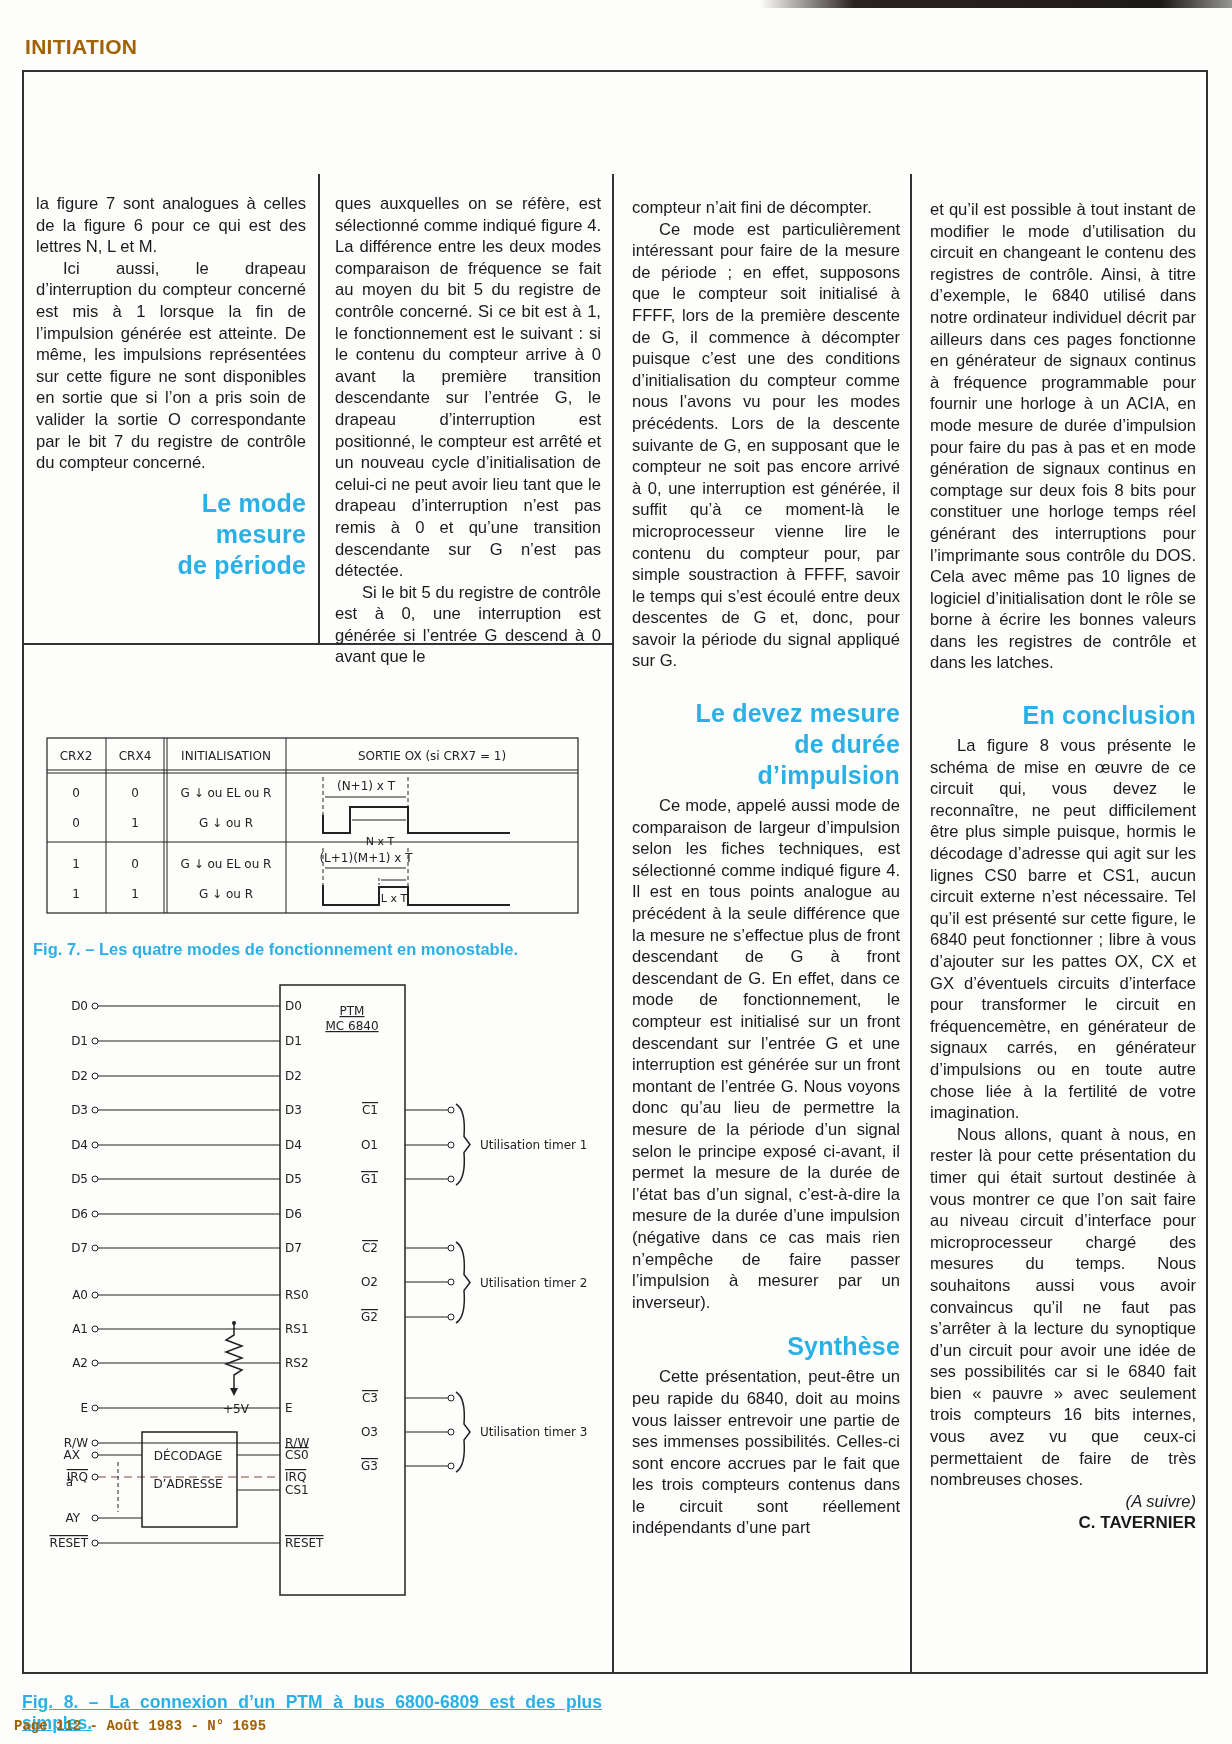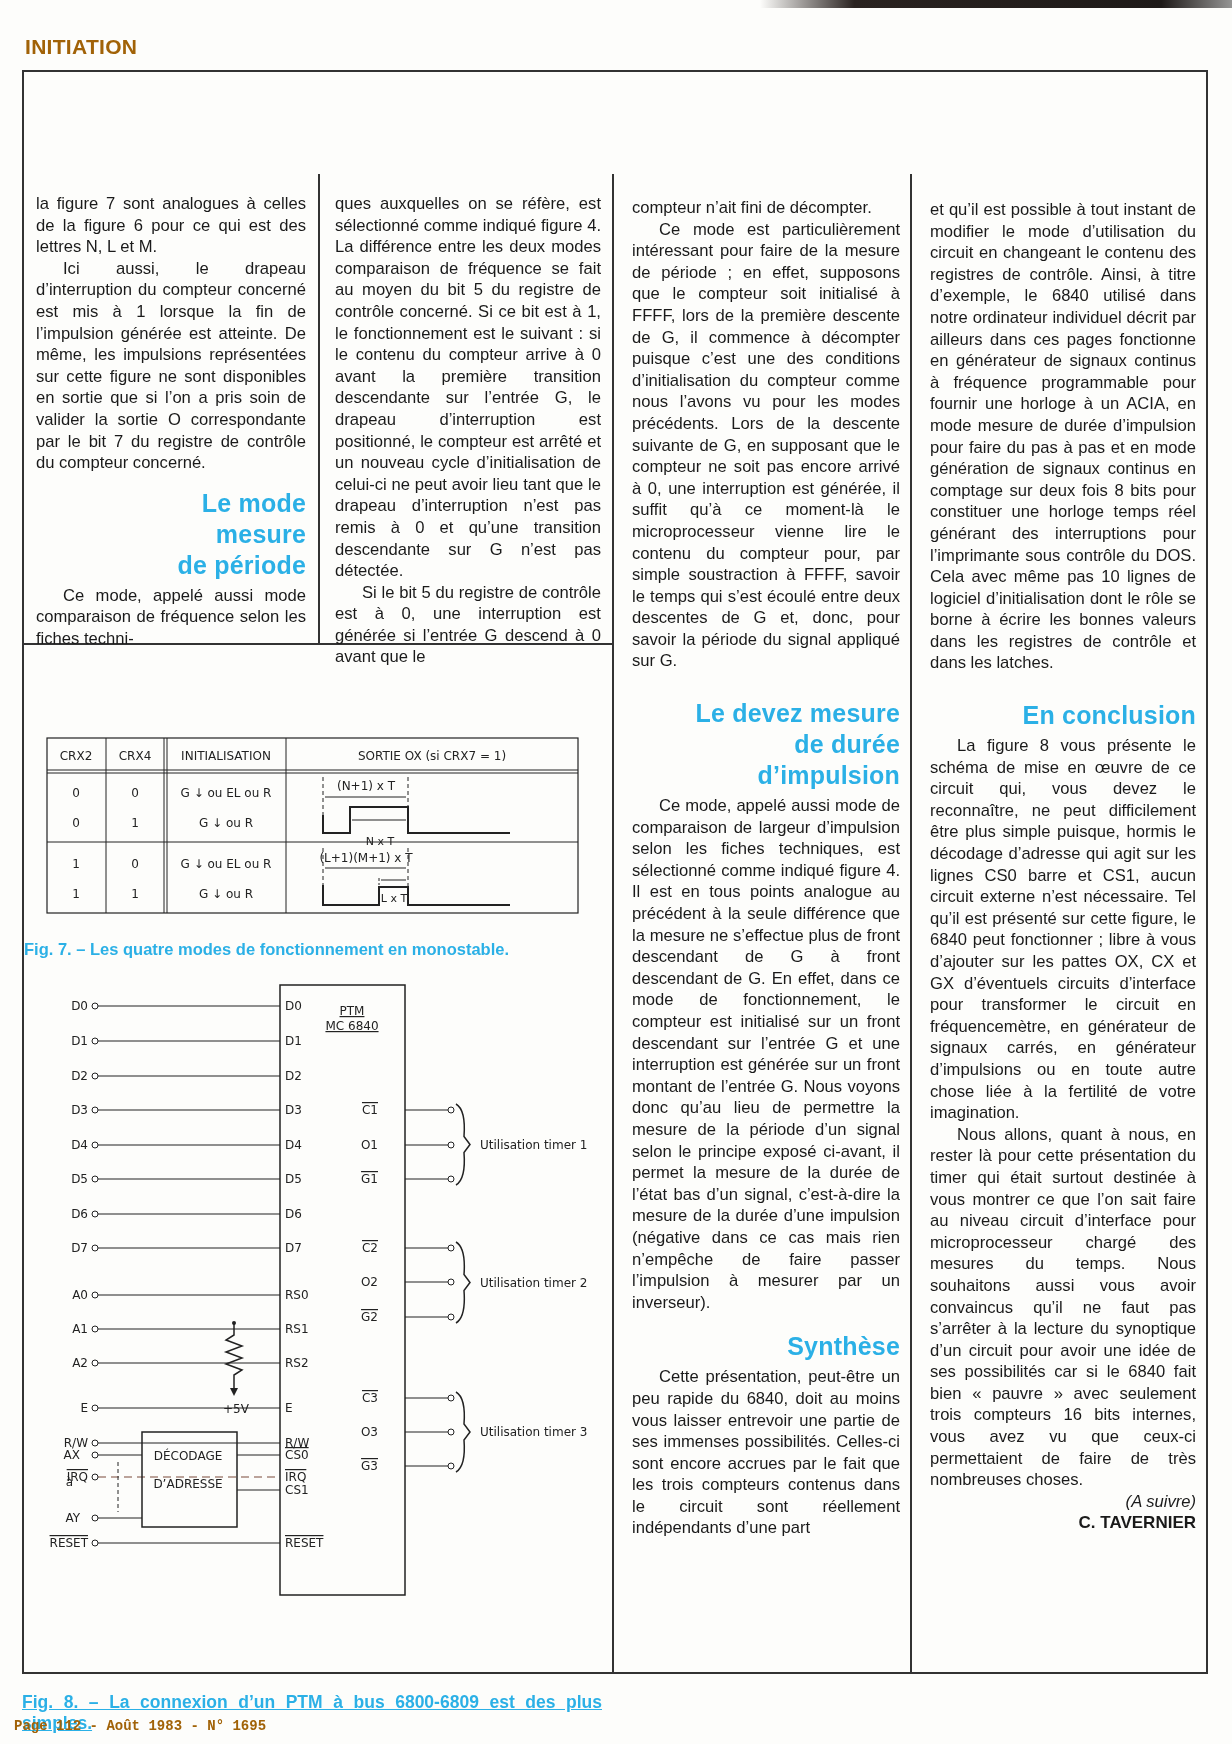--- a/index.html
+++ b/index.html
@@ -15,21 +15,21 @@
   .col p { text-indent: 0; }
   .col p.ind { text-indent: 27px; }
   .col h2 { color: #2bb0e6; font-weight: bold; font-size: 25px; line-height: 31px; margin: 12px 0 4px 0; letter-spacing: 0.2px; text-align: right; }
   .vr { position: absolute; width: 2px; background: #333; }
   .hr { position: absolute; height: 2px; background: #333; }
   #col1 { left: 36px; top: 193px; width: 270px; }
   #col2 { left: 335px; top: 193px; width: 266px; }
   #col3 { left: 632px; top: 197px; width: 268px; }
   #col4 { left: 930px; top: 199px; width: 266px; }
   .fig-caption { position: absolute; color: #2bb0e6; font-weight: bold; font-size: 16.5px; line-height: 21px; }
-  #fig7cap { left: 24px; top: 939px; }
+  #fig7cap { left: 33px; top: 939px; }
   #fig8cap { left: 22px; top: 1692px; width: 580px; text-align: justify; font-size: 17.5px; text-decoration: underline; }
   .signature { text-align: right; }
   .signature .italic { font-style: italic; }
   .signature .author { font-weight: bold; font-size: 17px; }
   .footer { position: absolute; left: 14px; top: 1718px; font-size: 14px; font-weight: bold; color: #a16207; font-family: Liberation Mono, monospace; }
   svg text { font-family: "DejaVu Sans", sans-serif; }
   .tbl-text { font-size: 12px; fill: #222; }
   .sch-text { font-size: 12px; fill: #222; }
 </style>
 </head>
@@ -46,21 +46,20 @@
 <div class="hr" style="left:22px; top:643px; width:592px;"></div>
 
 <div class="col" id="col1">
   <p>la figure 7 sont analogues à celles de la figure 6 pour ce qui est des lettres N, L et M.</p>
   <p class="ind">Ici aussi, le drapeau d’interruption du compteur concerné est mis à 1 lorsque la fin de l’impulsion générée est atteinte. De même, les impulsions représentées sur cette figure ne sont disponibles en sortie que si l’on a pris soin de valider la sortie O correspondante par le bit 7 du registre de contrôle du compteur concerné.</p>
   <h2 style="margin-top:14px;">
     <span>Le mode</span><br>
     <span>mesure</span><br>
     <span>de période</span>
   </h2>
-  <p class="ind">Ce mode, appelé aussi mode comparaison de fréquence selon les fiches techni-</p>
 </div>
 
 <div class="col" id="col2">
   <p>ques auxquelles on se réfère, est sélectionné comme indiqué figure 4. La différence entre les deux modes comparaison de fréquence se fait au moyen du bit 5 du registre de contrôle concerné. Si ce bit est à 1, le fonctionnement est le suivant : si le contenu du compteur arrive à 0 avant la première transition descendante sur l’entrée G, le drapeau d’interruption est positionné, le compteur est arrêté et un nouveau cycle d’initialisation de celui-ci ne peut avoir lieu tant que le drapeau d’interruption n’est pas remis à 0 et qu’une transition descendante sur G n’est pas détectée.</p>
   <p class="ind">Si le bit 5 du registre de contrôle est à 0, une interruption est générée si l’entrée G descend à 0 avant que le</p>
 </div>
 
 <div class="col" id="col3">
   <p>compteur n’ait fini de décompter.</p>
   <p class="ind">Ce mode est particulièrement intéressant pour faire de la mesure de période ; en effet, supposons que le compteur soit initialisé à FFFF, lors de la première descente de G, il commence à décompter puisque c’est une des conditions d’initialisation du compteur comme nous l’avons vu pour les modes précédents. Lors de la descente suivante de G, en supposant que le compteur ne soit pas encore arrivé à 0, une interruption est générée, il suffit qu’à ce moment-là le microprocesseur vienne lire le contenu du compteur pour, par simple soustraction à FFFF, savoir le temps qui s’est écoulé entre deux descentes de G et, donc, pour savoir la période du signal appliqué sur G.</p>

